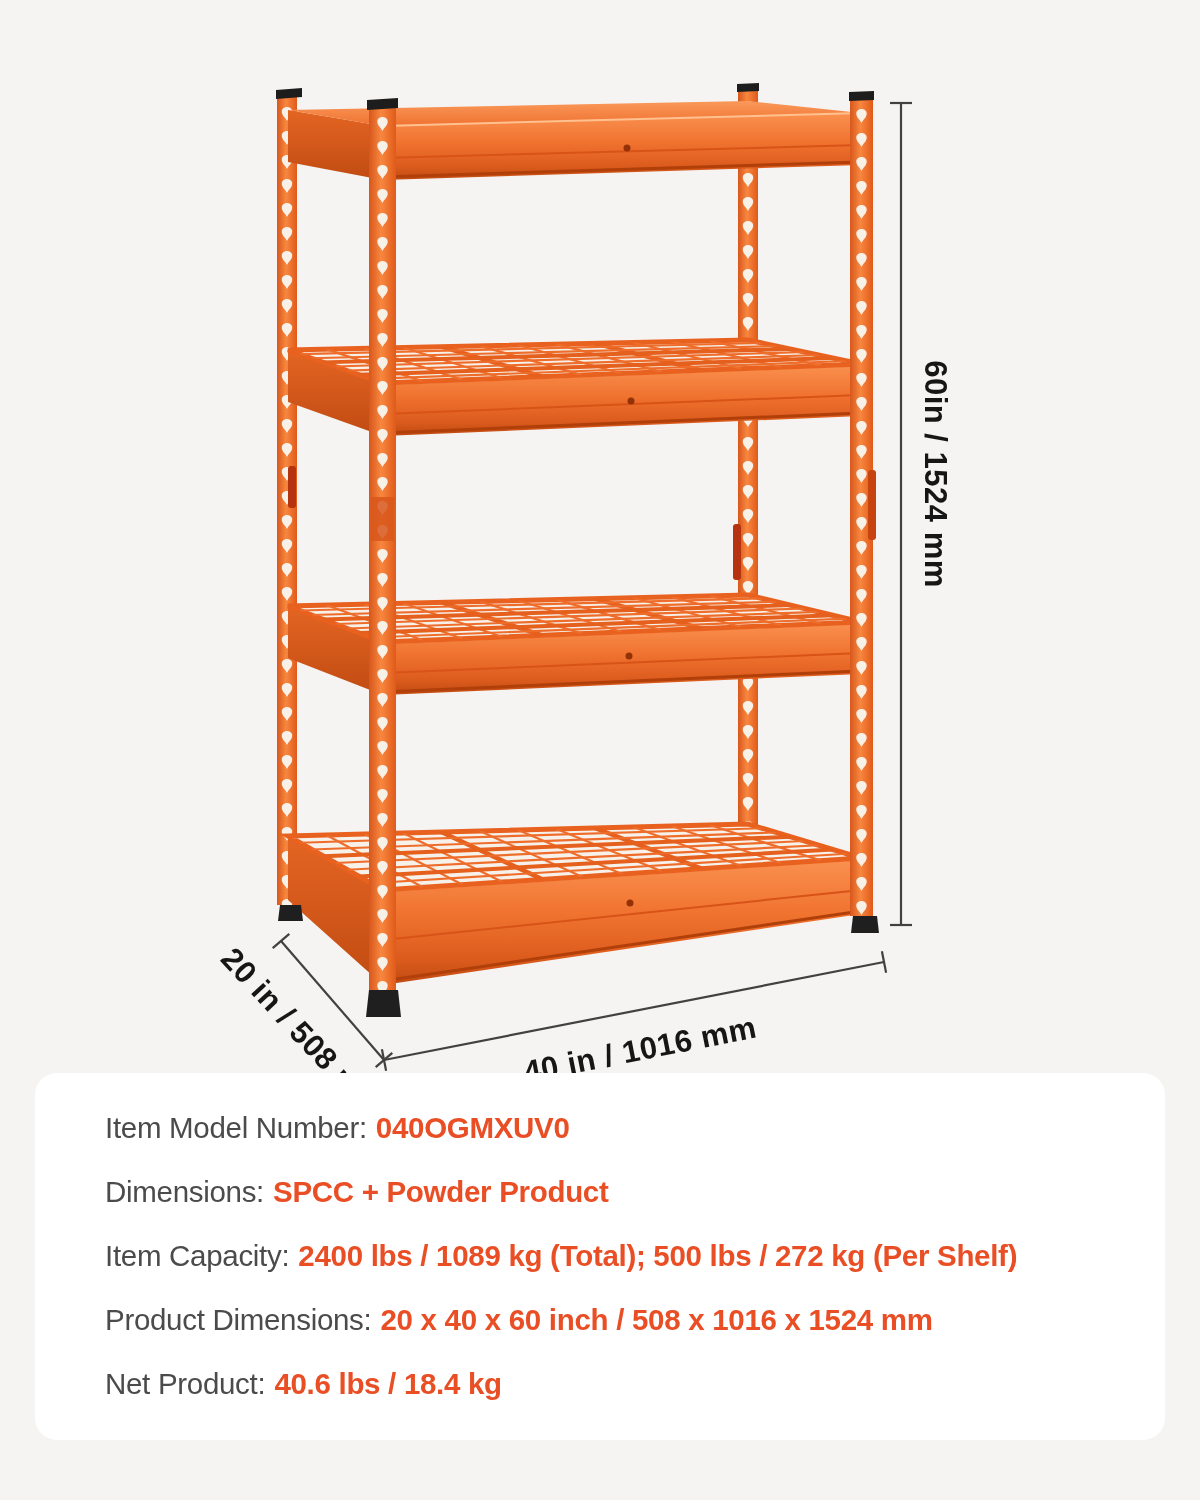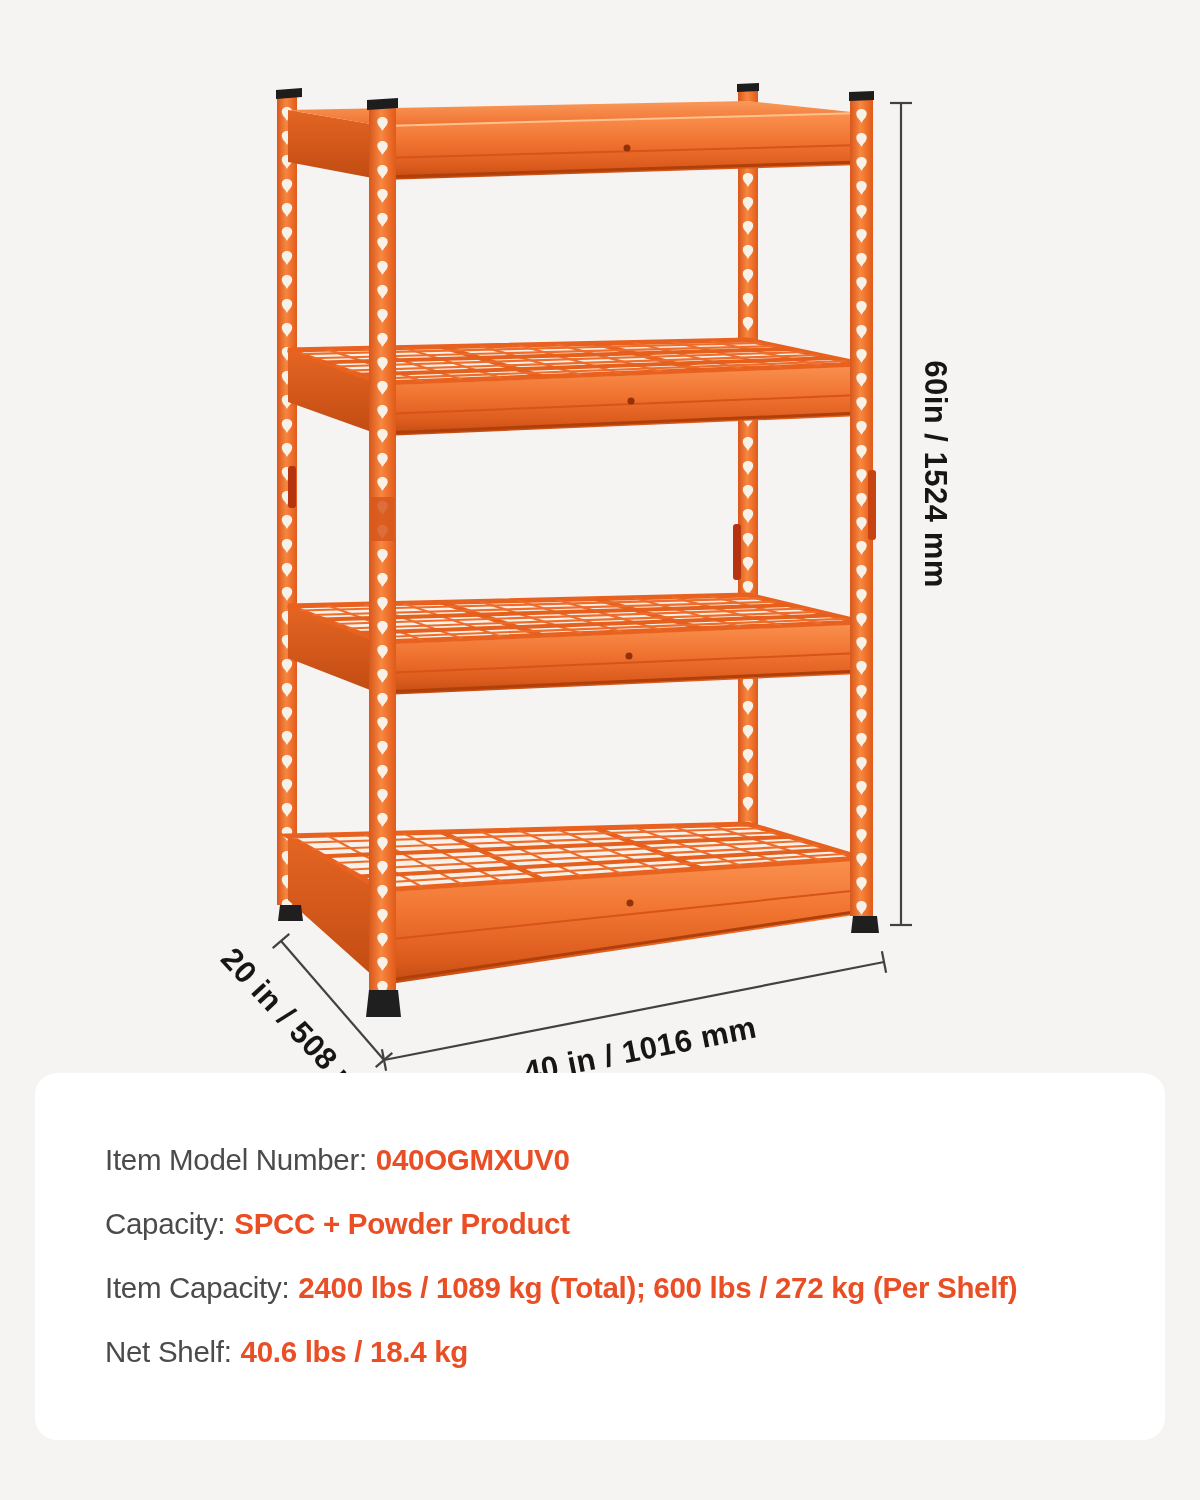--- a/index.html
+++ b/index.html
@@ -235,23 +235,26 @@
     <text class="dim-label" x="925" y="474" text-anchor="middle" transform="rotate(90 925 474)">60in / 1524 mm</text>
     <text class="dim-label" x="294" y="1040" text-anchor="middle" transform="rotate(47 294 1040)">20 in / 508 mm</text>
     <text class="dim-label" x="642" y="1060" text-anchor="middle" transform="rotate(-11.2 642 1060)">40 in / 1016 mm</text>
   </svg>
 
   <div class="spec-panel">
     <div class="spec-row">
       <span class="label">Item Model Number:</span><span class="value">040OGMXUV0</span>
     </div>
     <div class="spec-row">
-      <span class="label">Capacity:</span><span class="value">SPCC + Powder Product</span>
-    </div>
-    <div class="spec-row">
-      <span class="label">Item Capacity:</span><span class="value">2400 lbs / 1089 kg (Total); 600 lbs / 272 kg (Per Shelf)</span>
-    </div>
-    <div class="spec-row">
-      <span class="label">Net Shelf:</span><span class="value">40.6 lbs / 18.4 kg</span>
+      <span class="label">Dimensions:</span><span class="value">SPCC + Powder Product</span>
+    </div>
+    <div class="spec-row">
+      <span class="label">Item Capacity:</span><span class="value">2400 lbs / 1089 kg (Total); 500 lbs / 272 kg (Per Shelf)</span>
+    </div>
+    <div class="spec-row">
+      <span class="label">Product Dimensions:</span><span class="value">20 x 40 x 60 inch / 508 x 1016 x 1524 mm</span>
+    </div>
+    <div class="spec-row">
+      <span class="label">Net Product:</span><span class="value">40.6 lbs / 18.4 kg</span>
     </div>
   </div>
 
 </div>
 
 </body></html>

